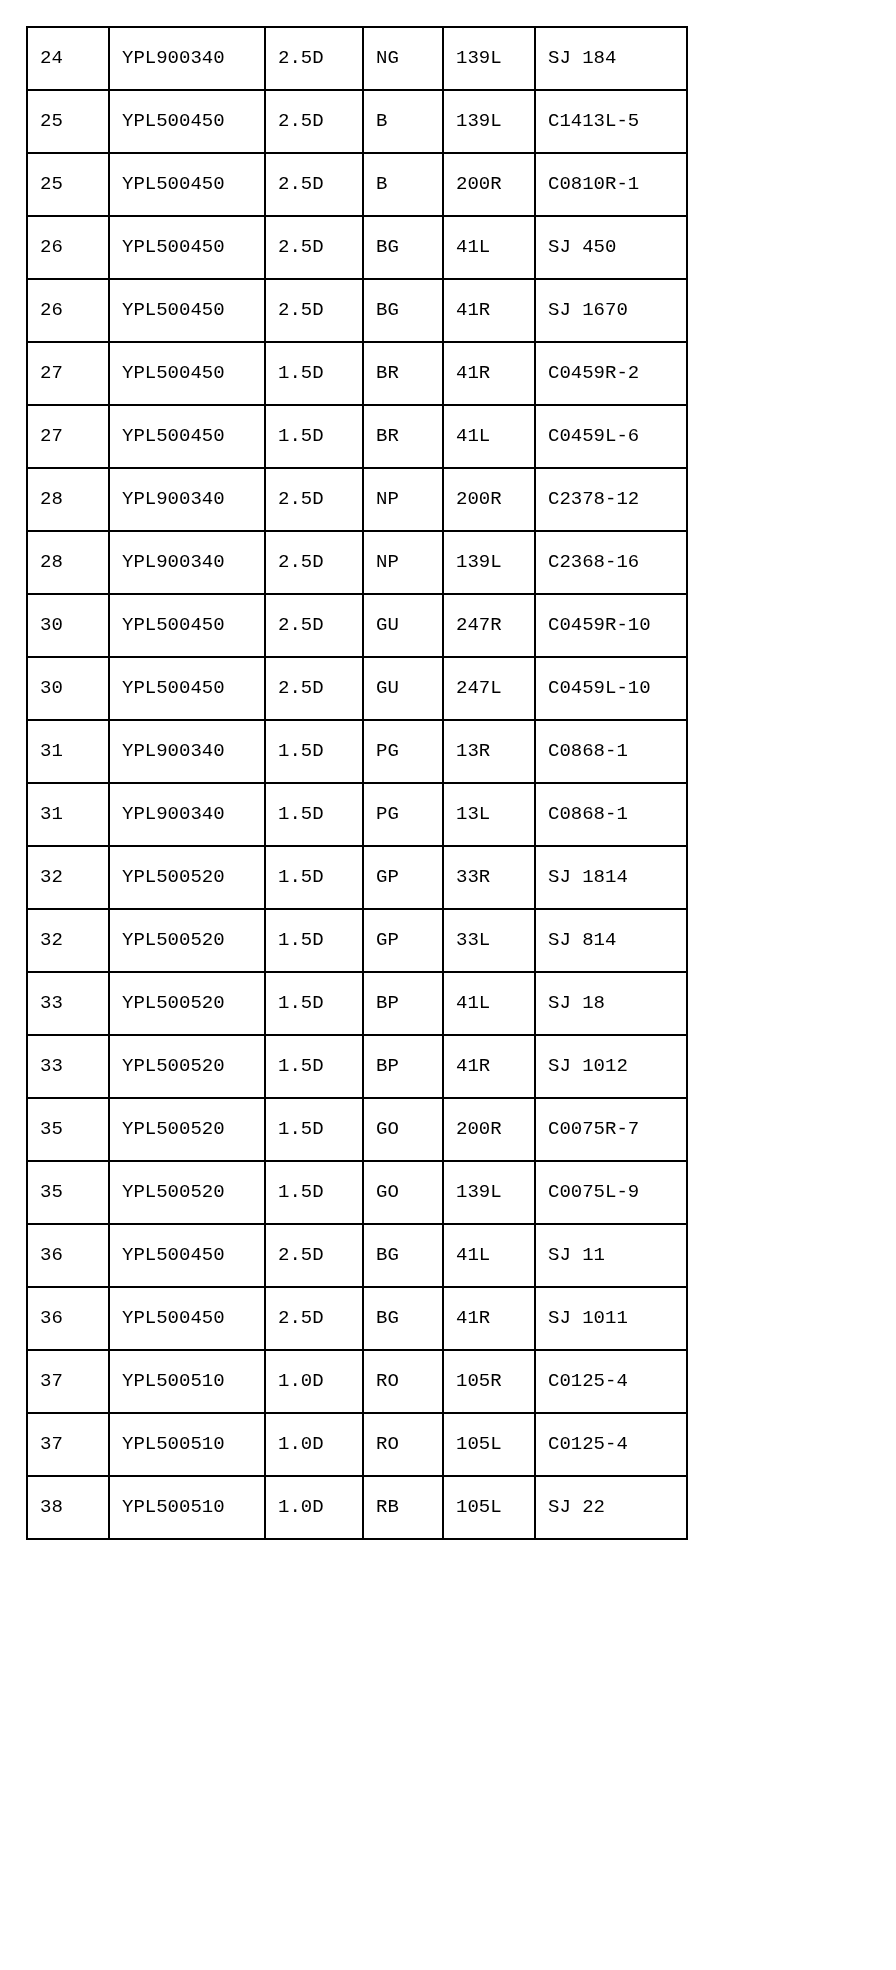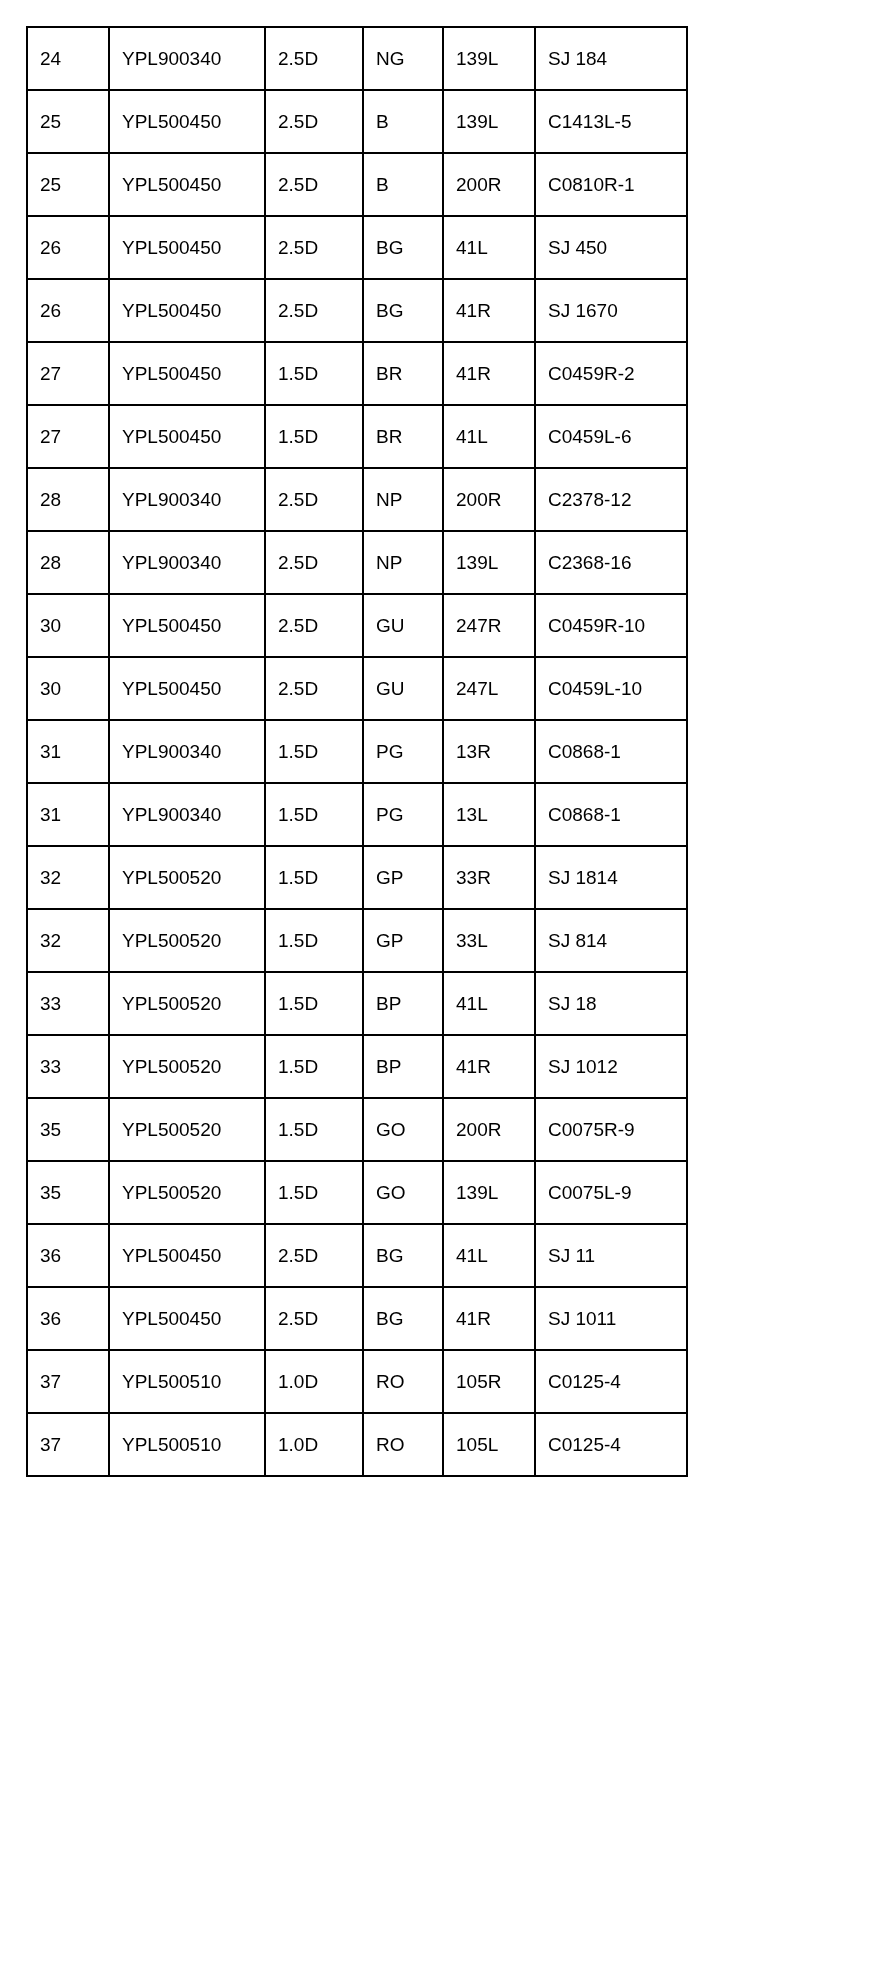--- a/index.html
+++ b/index.html
@@ -22,20 +22,21 @@
   .table-wrap {
     position: absolute;
     left: 26px;
     top: 26px;
     width: 660px;
   }
   table.data-table {
     border-collapse: collapse;
     table-layout: fixed;
     width: 660px;
+    font-family: Liberation Mono, monospace;
   }
   table.data-table td {
     border: 2px solid #000000;
     height: 61px;
     padding: 0 0 0 12px;
     font-size: 19px;
     line-height: 61px;
     vertical-align: middle;
     white-space: nowrap;
     overflow: hidden;
@@ -198,21 +199,21 @@
             <td>BP</td>
             <td>41R</td>
             <td>SJ 1012</td>
           </tr>
           <tr>
             <td>35</td>
             <td>YPL500520</td>
             <td>1.5D</td>
             <td>GO</td>
             <td>200R</td>
-            <td>C0075R-9</td>
+            <td>C0075R-7</td>
           </tr>
           <tr>
             <td>35</td>
             <td>YPL500520</td>
             <td>1.5D</td>
             <td>GO</td>
             <td>139L</td>
             <td>C0075L-9</td>
           </tr>
           <tr>
@@ -240,16 +241,24 @@
             <td>C0125-4</td>
           </tr>
           <tr>
             <td>37</td>
             <td>YPL500510</td>
             <td>1.0D</td>
             <td>RO</td>
             <td>105L</td>
             <td>C0125-4</td>
           </tr>
+          <tr>
+            <td>38</td>
+            <td>YPL500510</td>
+            <td>1.0D</td>
+            <td>RB</td>
+            <td>105L</td>
+            <td>SJ 22</td>
+          </tr>
         </tbody>
     </table>
   </div>
 </div>
 
 </body></html>

